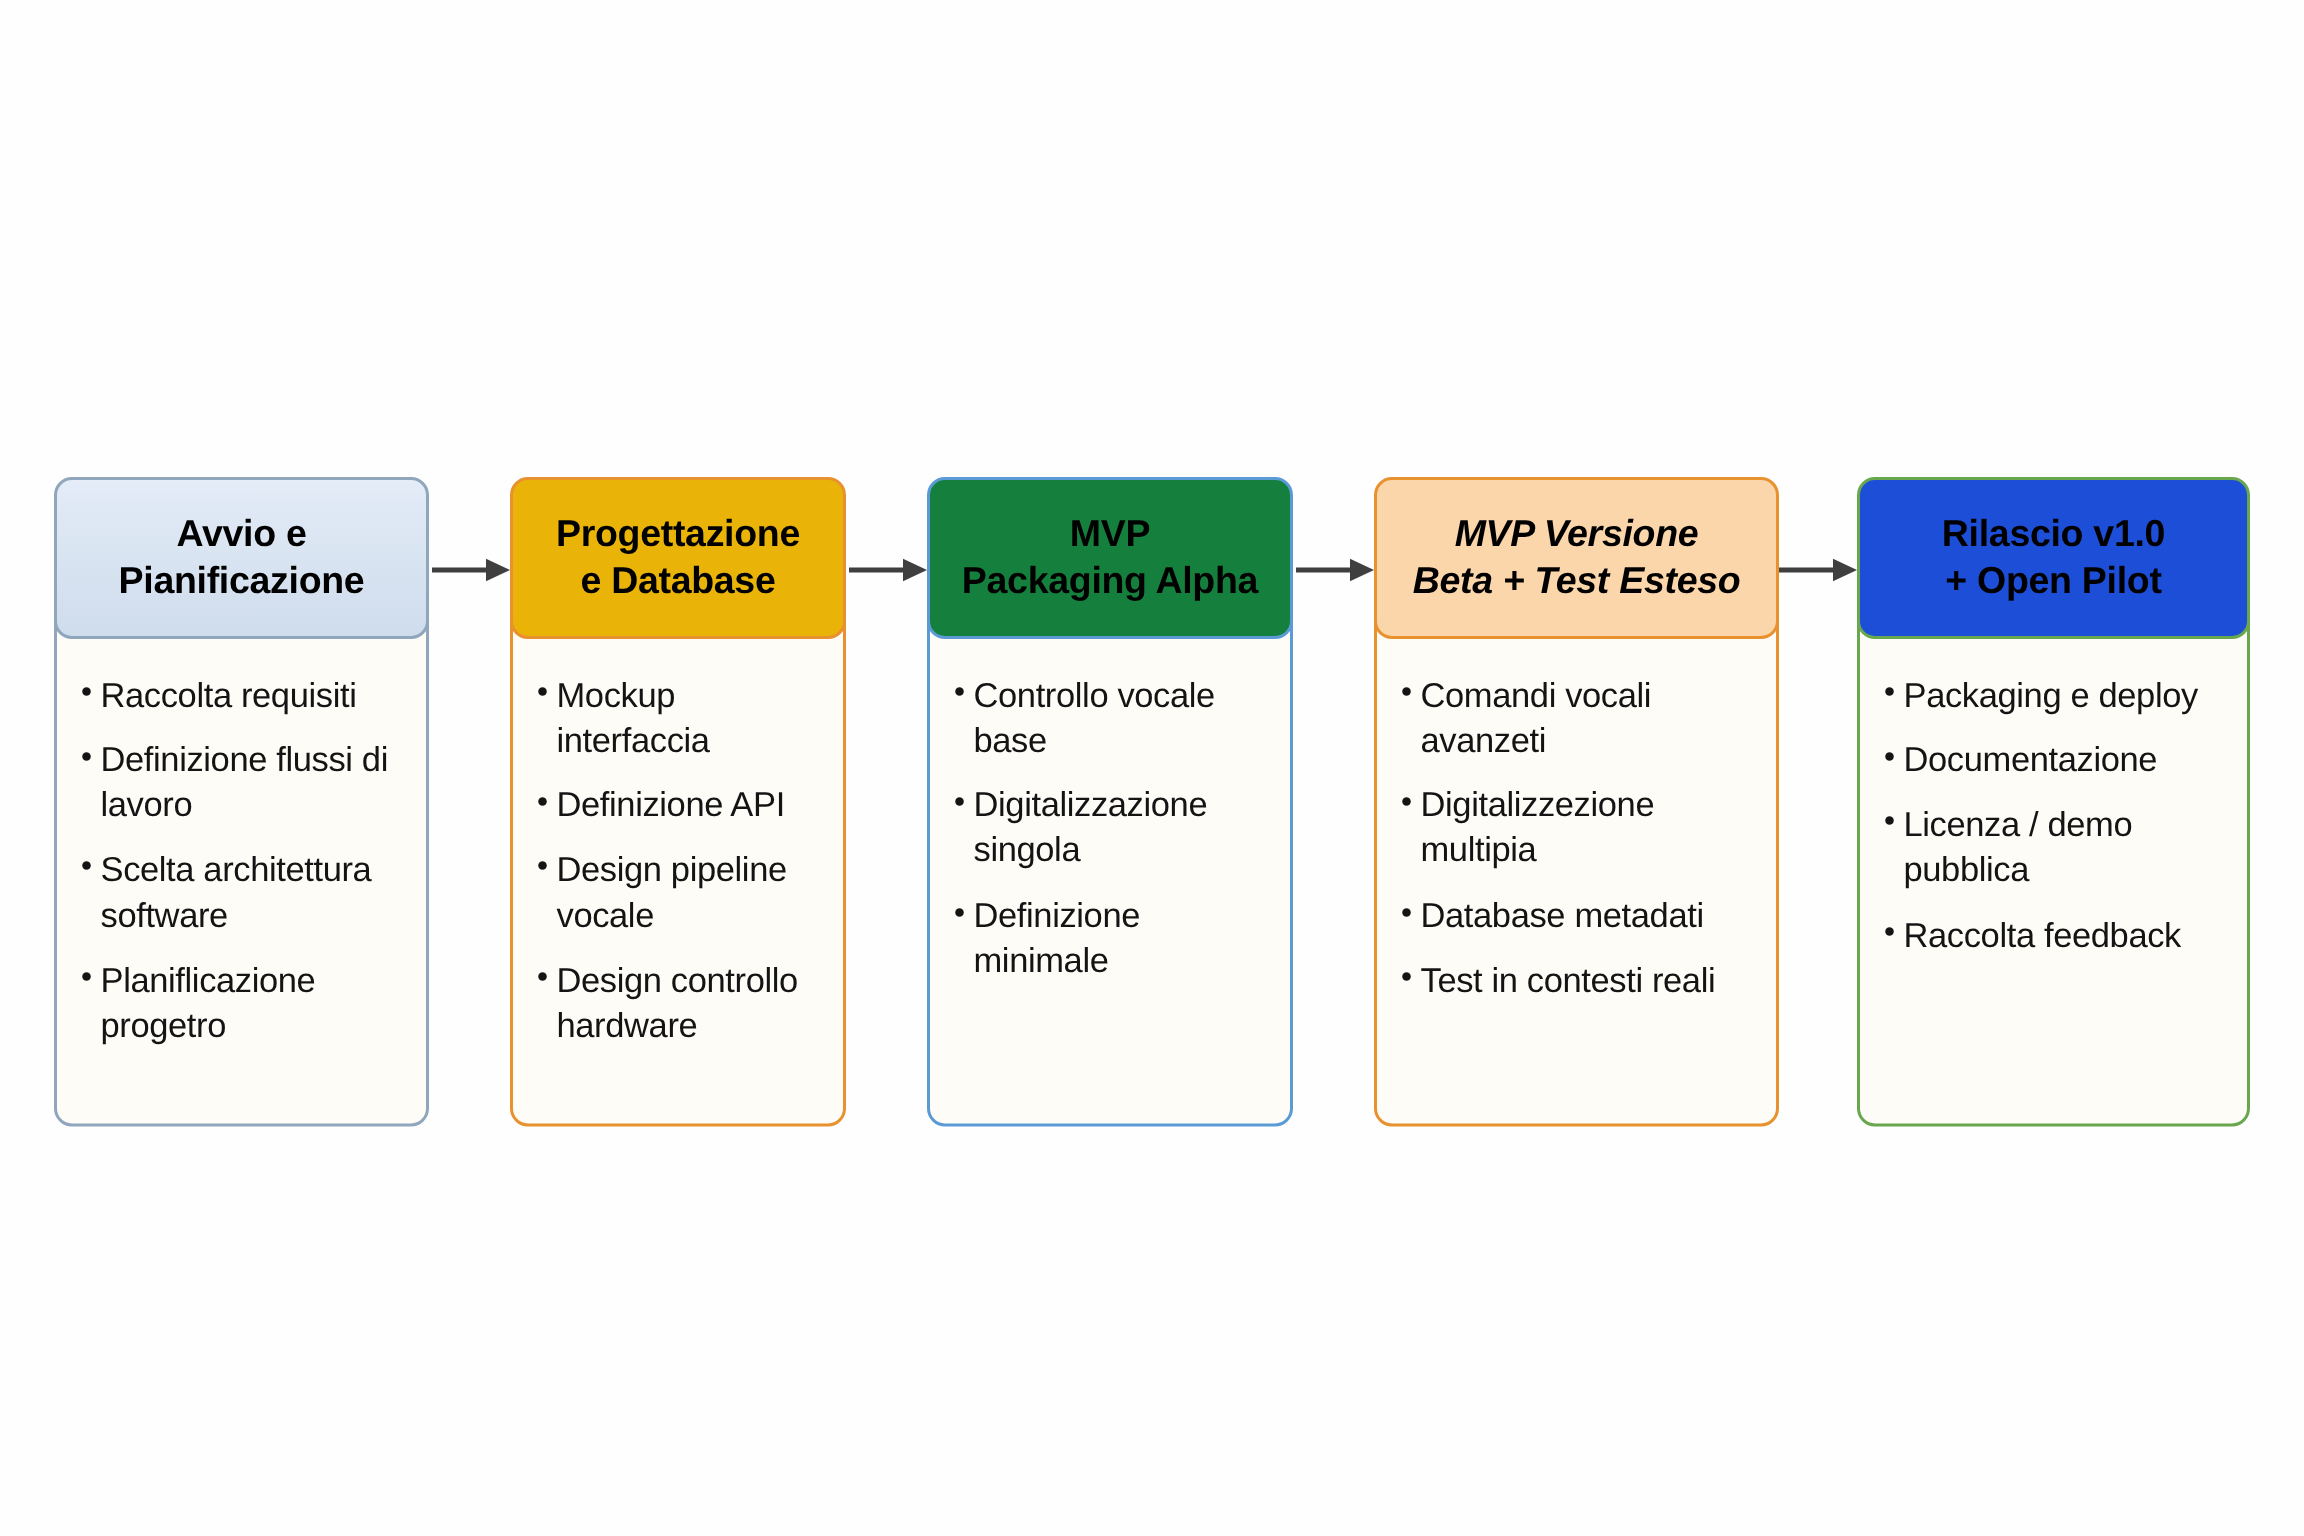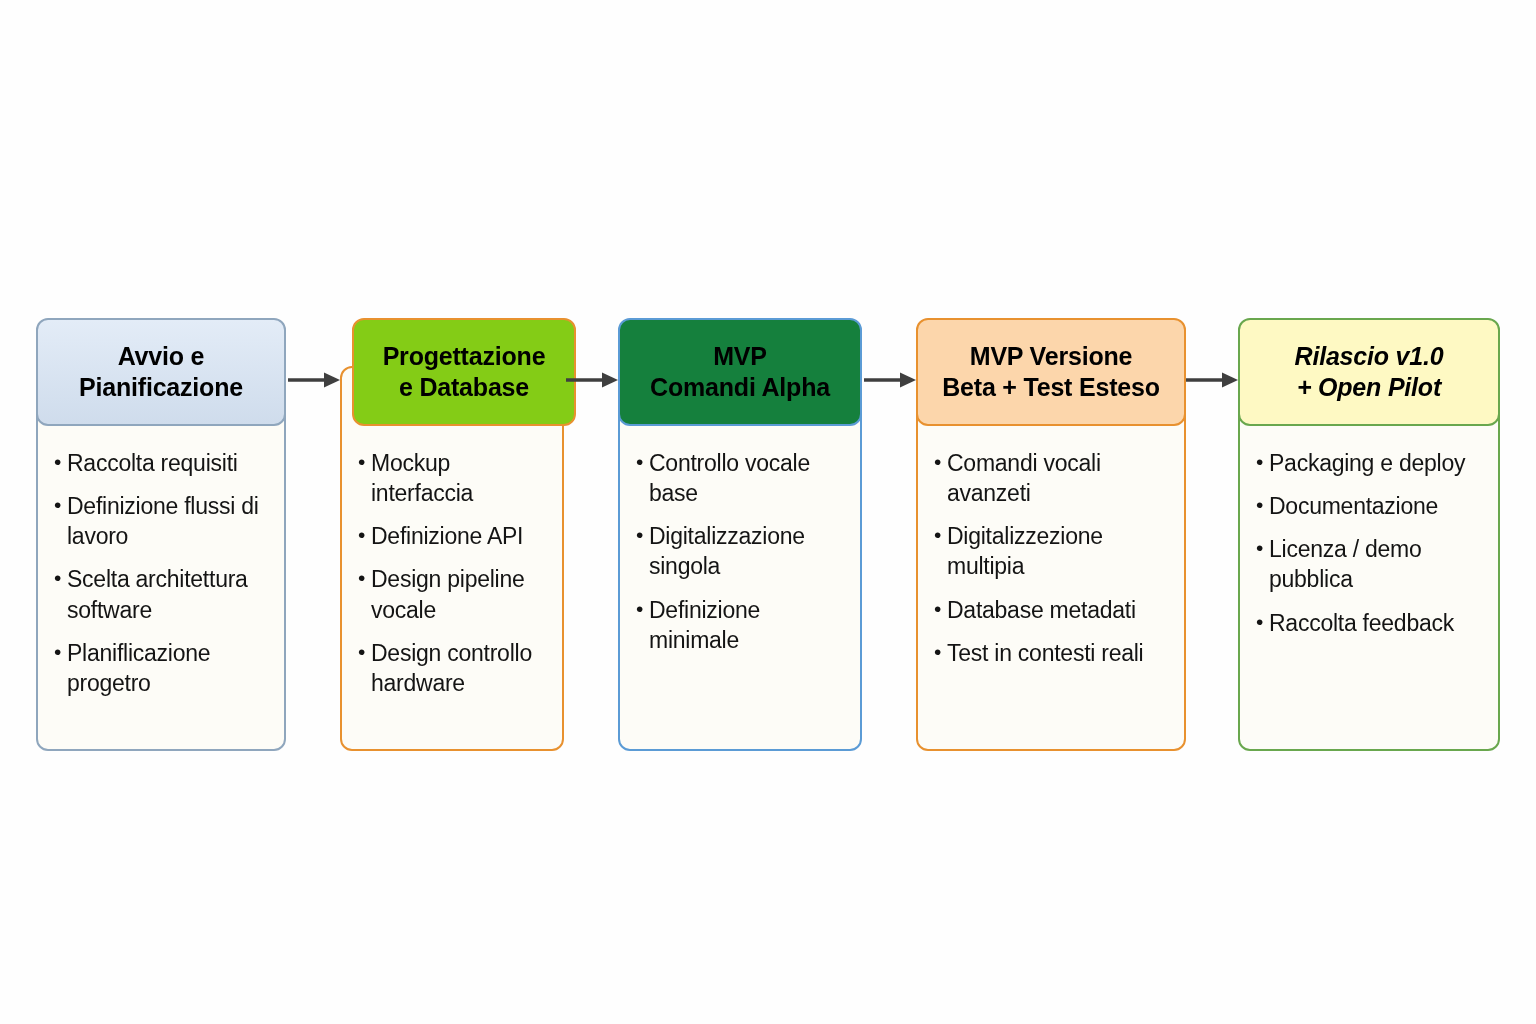--- a/index.html
+++ b/index.html
@@ -94,30 +94,30 @@
     line-height: 1.33;
   }
   .bullet .btext {
     flex: 1 1 auto;
   }
 
   
   .c0 .card-header { background: linear-gradient(180deg,#e3ecf7 0%, #cfdcec 100%); border-color: #8fa6bd; }
   .c0 .card-body   { border-color: #8fa6bd; }
 
-  .c1 .card-header { background: #84cc16; border-color: #e8912f; margin-left: 12px; }
+  .c1 .card-header { background: #eab308; border-color: #e8912f; }
   .c1 .card-body   { border-color: #e8912f; }
 
   .c2 .card-header { background: #15803d; border-color: #5b9bd5; }
   .c2 .card-body   { border-color: #5b9bd5; }
 
-  .c3 .card-header { background: #fcd6ab; border-color: #e8912f; }
+  .c3 .card-header { background: #fcd6ab; border-color: #e8912f; font-style: italic; }
   .c3 .card-body   { border-color: #e8912f; }
 
-  .c4 .card-header { background: #fef9c3; border-color: #69a74e; font-style: italic; }
+  .c4 .card-header { background: #1d4ed8; border-color: #69a74e; }
   .c4 .card-body   { border-color: #69a74e; }
 
   
   .arrow {
     position: absolute;
     top: 371px;
     height: 18px;
     z-index: 5;
   }
 </style>
@@ -194,21 +194,21 @@
       <line x1="0" y1="9" x2="38" y2="9" stroke="#3f3f3f" stroke-width="3.4"></line>
       <polygon points="36,1.5 52,9 36,16.5" fill="#3f3f3f"></polygon>
     </svg>
   </div>
 
   <div class="card c2" style="left:618px; width:244px;">
     <div class="card-body"></div>
     <div class="card-header">
       <div class="card-title">
         <span>MVP</span><br>
-        <span>Comandi Alpha</span>
+        <span>Packaging Alpha</span>
       </div>
     </div>
     <div class="bullets">
       <div class="bullet">
         <span class="dot">•</span>
         <span class="btext">Controllo vocale base</span>
       </div>
       <div class="bullet">
         <span class="dot">•</span>
         <span class="btext">Digitalizzazione singola</span>

